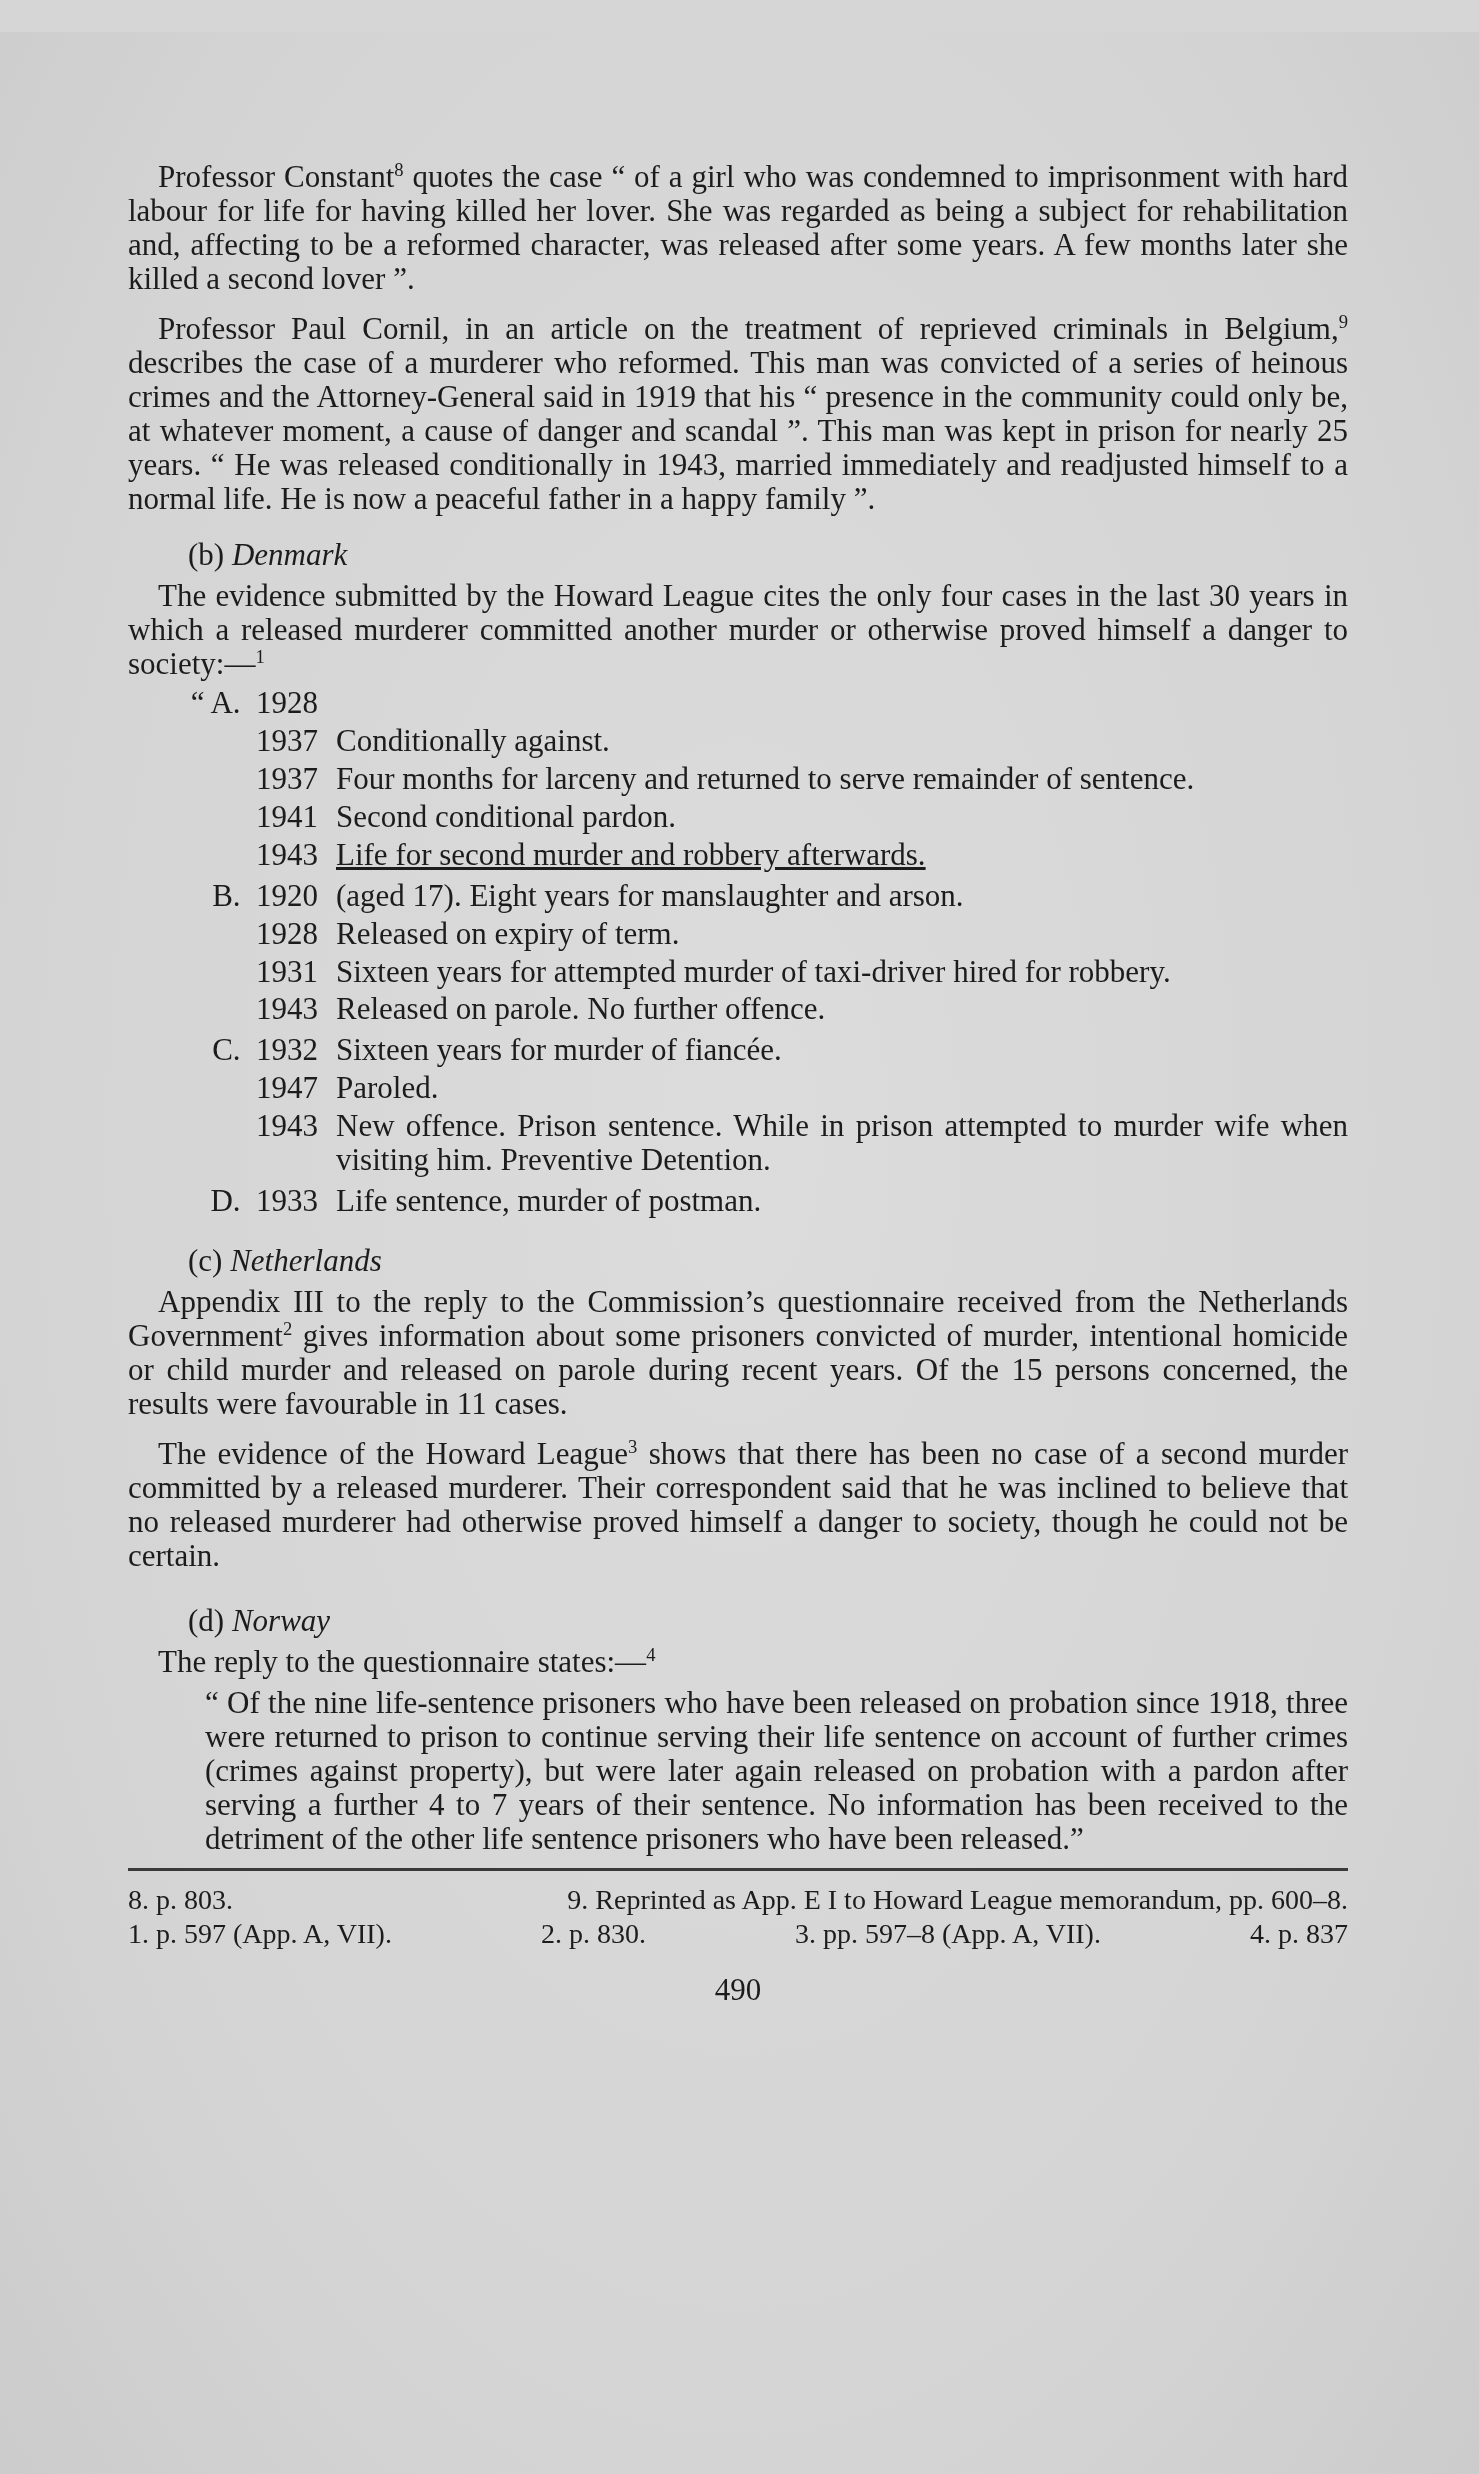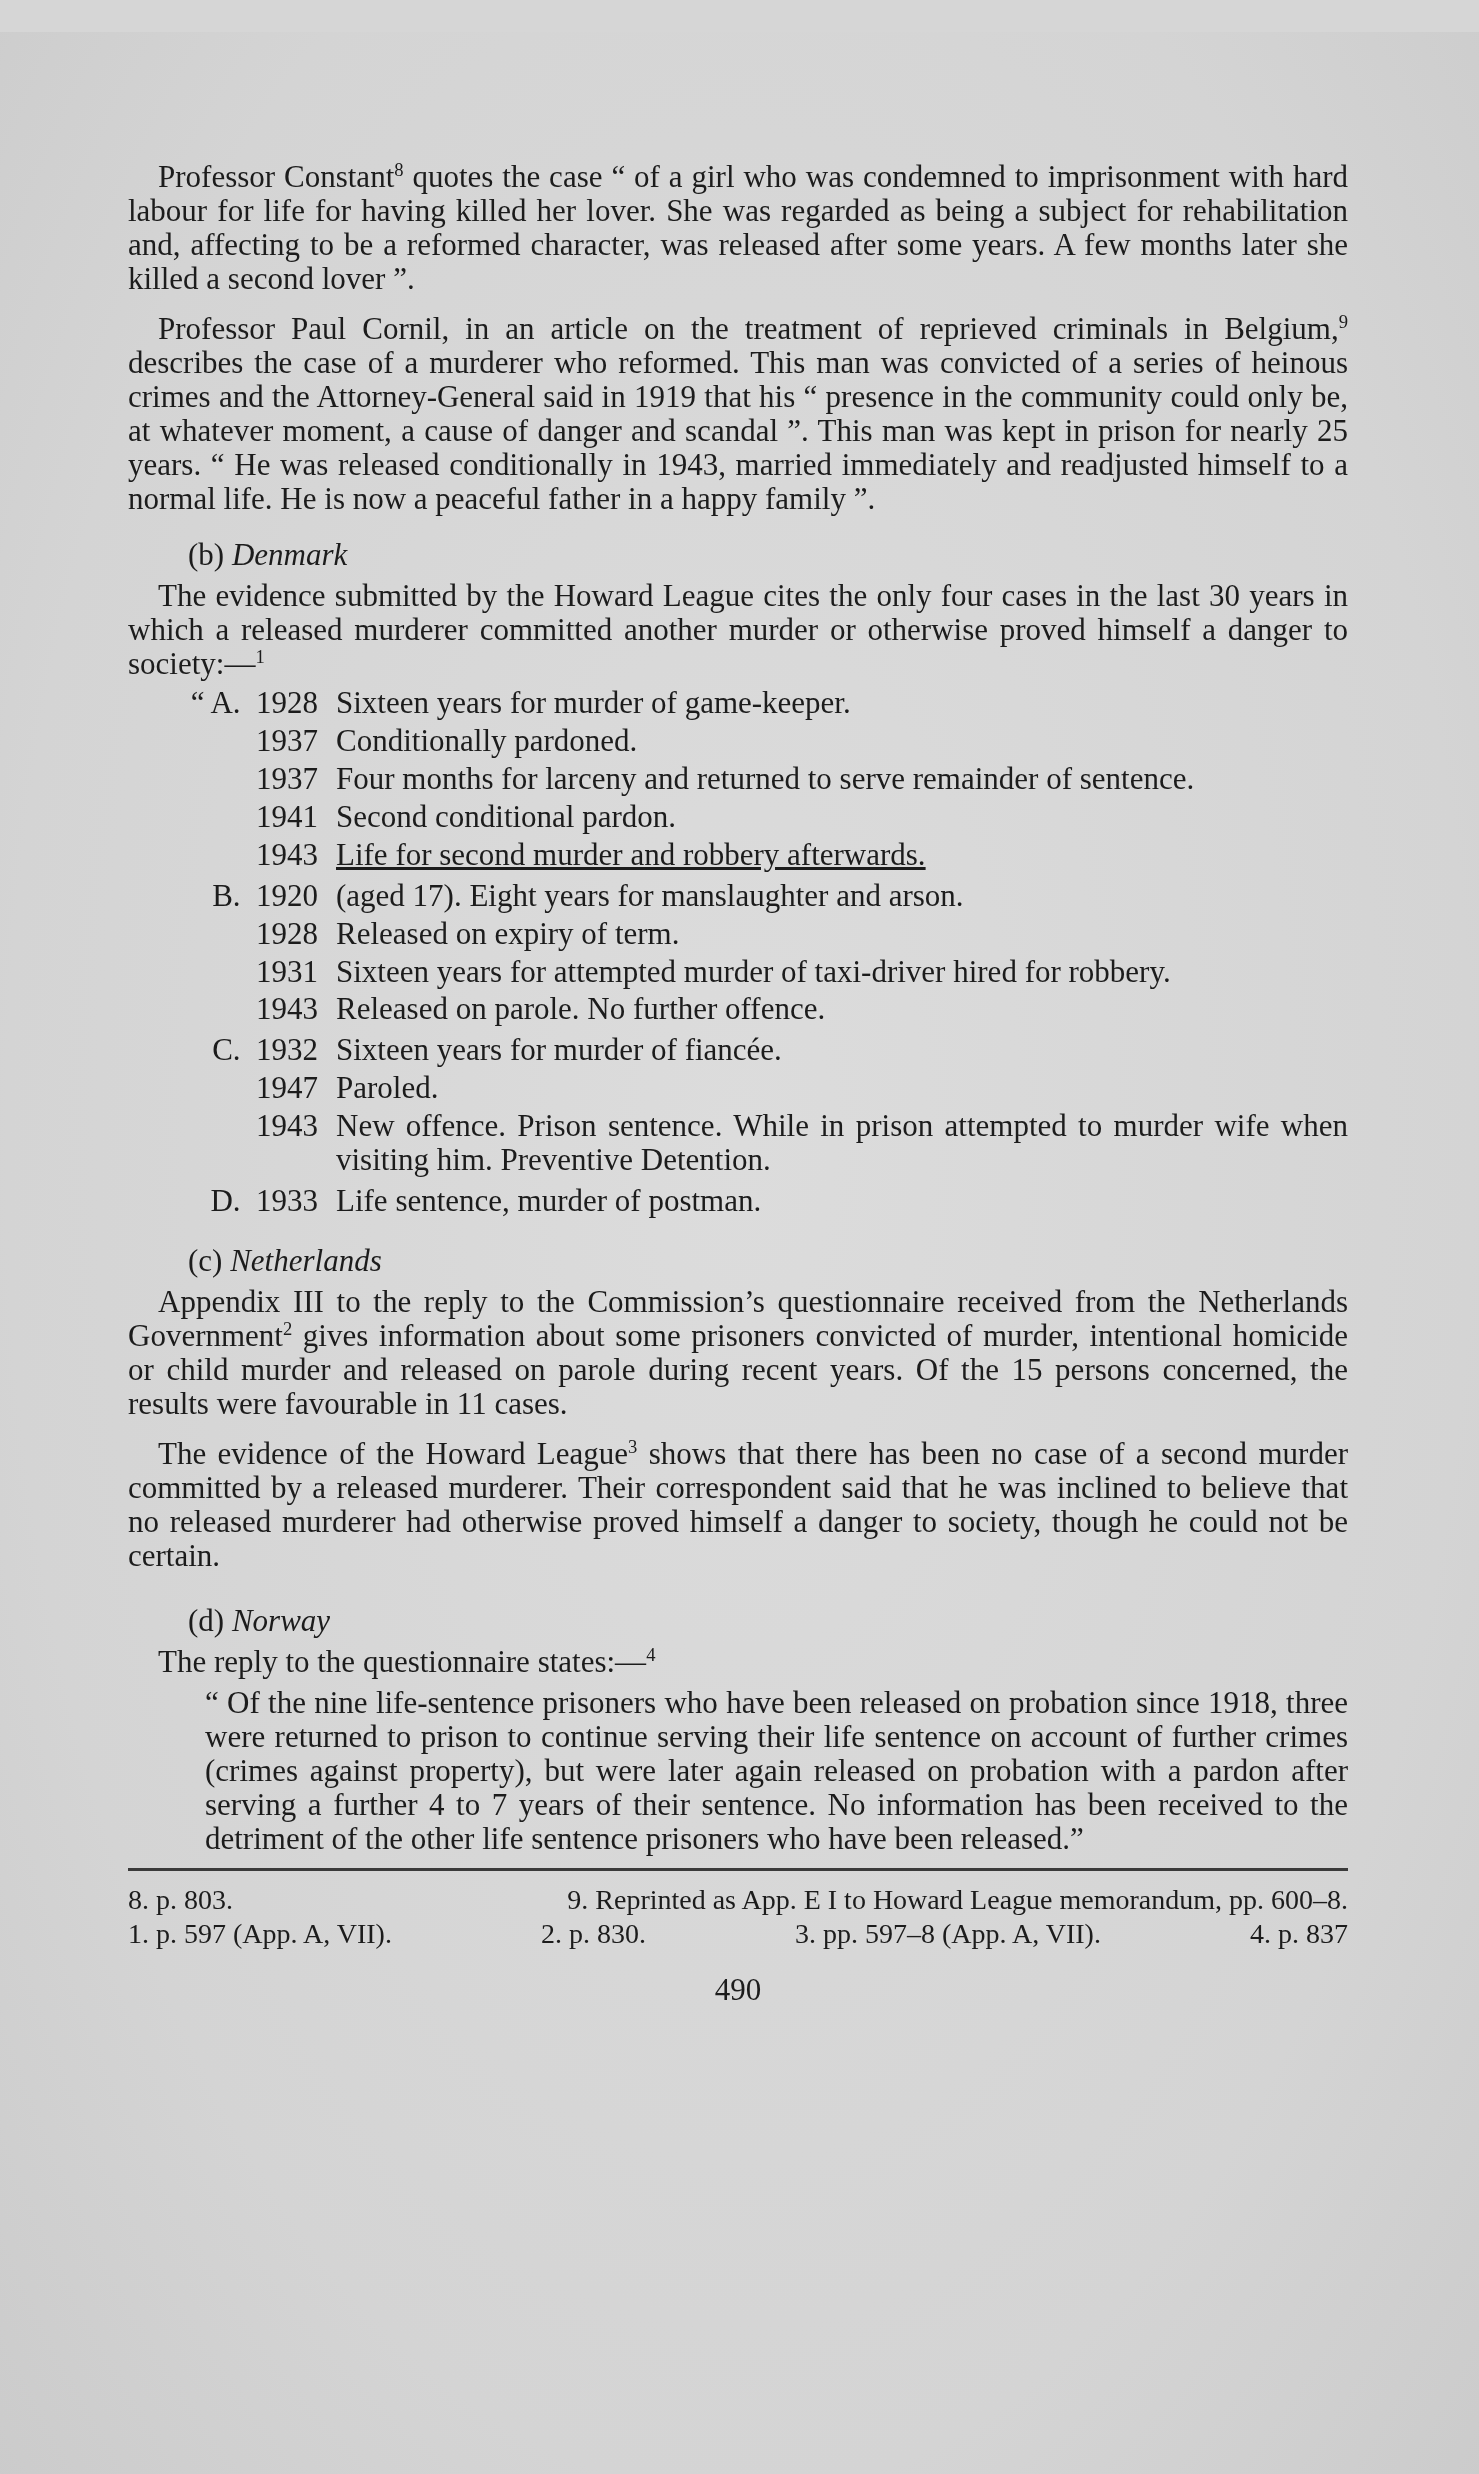--- a/index.html
+++ b/index.html
@@ -50,26 +50,25 @@
     <div class="heading" style="margin-top:22px;">
       <span class="paren">(b)</span> <span>Denmark</span>
     </div>
     <p class="para"><span>The evidence submitted by the Howard League cites the only four cases in the last 30 years in which a released murderer committed another murder or otherwise proved himself a danger to society:—</span><sup>1</sup></p>
 
     <div class="cases" id="case-list">
         <div class="case-group">
           <div class="entry">
             <span class="letter">“ A.</span>
             <span class="year">1928</span>
-            <span class="desc" style="text-indent: 0px; padding-left: 0px;">Sixteen years for murder of game-keeper.</span>
           </div>
           <div class="entry">
             <span class="letter"></span>
             <span class="year">1937</span>
-            <span class="desc" style="text-indent: 0px; padding-left: 0px;">Conditionally pardoned.</span>
+            <span class="desc" style="text-indent: 0px; padding-left: 0px;">Conditionally against.</span>
           </div>
           <div class="entry">
             <span class="letter"></span>
             <span class="year">1937</span>
             <span class="desc" style="text-indent: 0px; padding-left: 0px;">Four months for larceny and returned to serve remainder of sentence.</span>
           </div>
           <div class="entry">
             <span class="letter"></span>
             <span class="year">1941</span>
             <span class="desc" style="text-indent: 0px; padding-left: 0px;">Second conditional pardon.</span>

